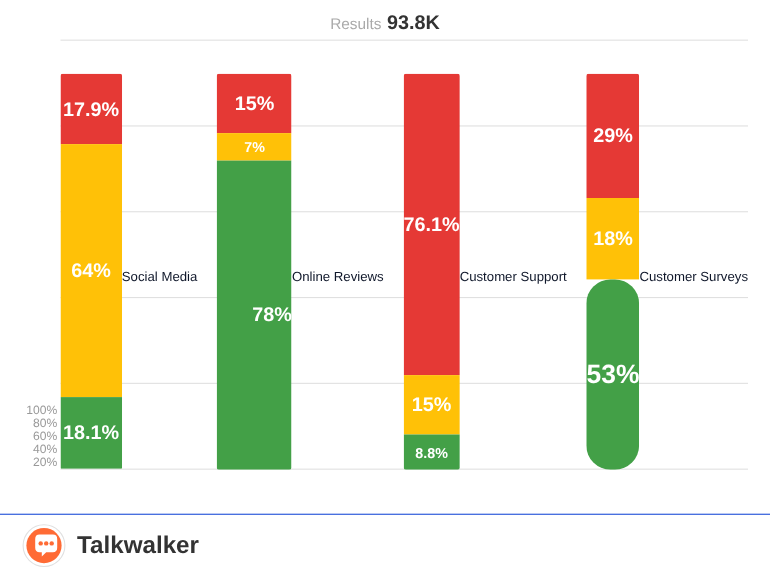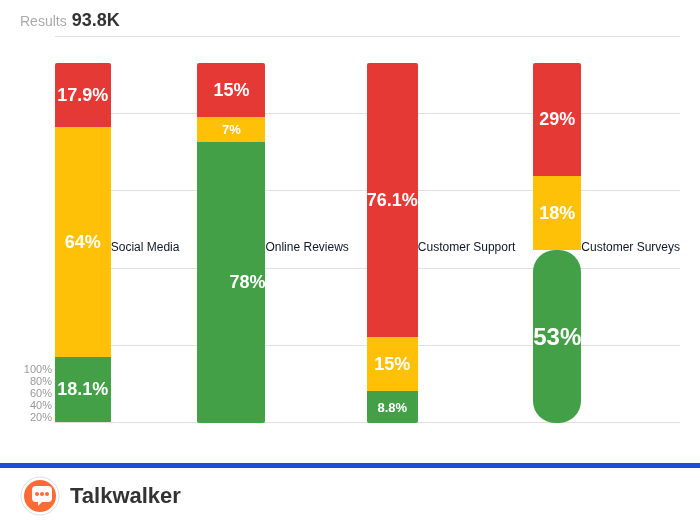--- a/index.html
+++ b/index.html
@@ -12,21 +12,21 @@
     }
     .container {
       width: 700px;
       height: 526px;
       position: relative;
       display: flex;
       flex-direction: column;
     }
     .header {
       display: flex;
-      justify-content: flex-start;
+      justify-content: center;
       padding: 10px 20px 5px 20px;
       align-items: center;
     }
     .results-label {
       color: #aaa;
       font-size: 14px;
     }
     .results-value {
       color: #333;
       font-size: 18px;
@@ -106,21 +106,21 @@
       text-align: center;
       white-space: nowrap;
     }
     .seg-red { background: #e53935; }
     .seg-yellow { background: #FFC107; }
     .seg-green { background: #43A047; }
     .footer {
       display: flex;
       align-items: center;
       padding: 8px 20px 10px 20px;
-      border-top: 5px solid #1d4ed8;
+      border-top: 1px solid #1d4ed8;
     }
     .logo-icon {
       width: 40px;
       height: 40px;
       margin-right: 10px;
     }
     .logo-text {
       font-size: 22px;
       font-weight: bold;
       color: #333;

